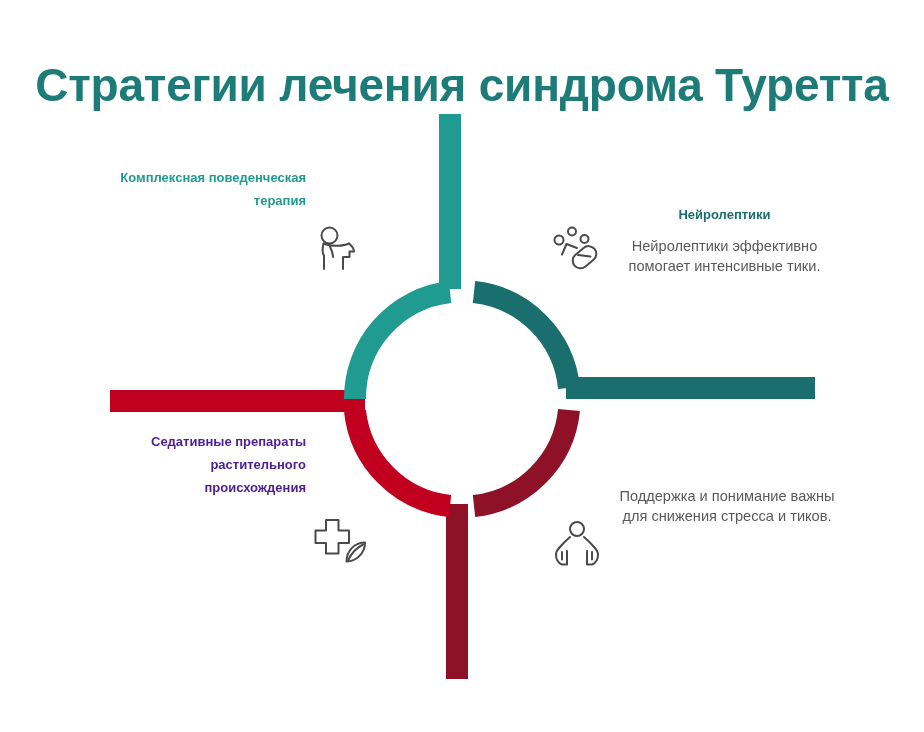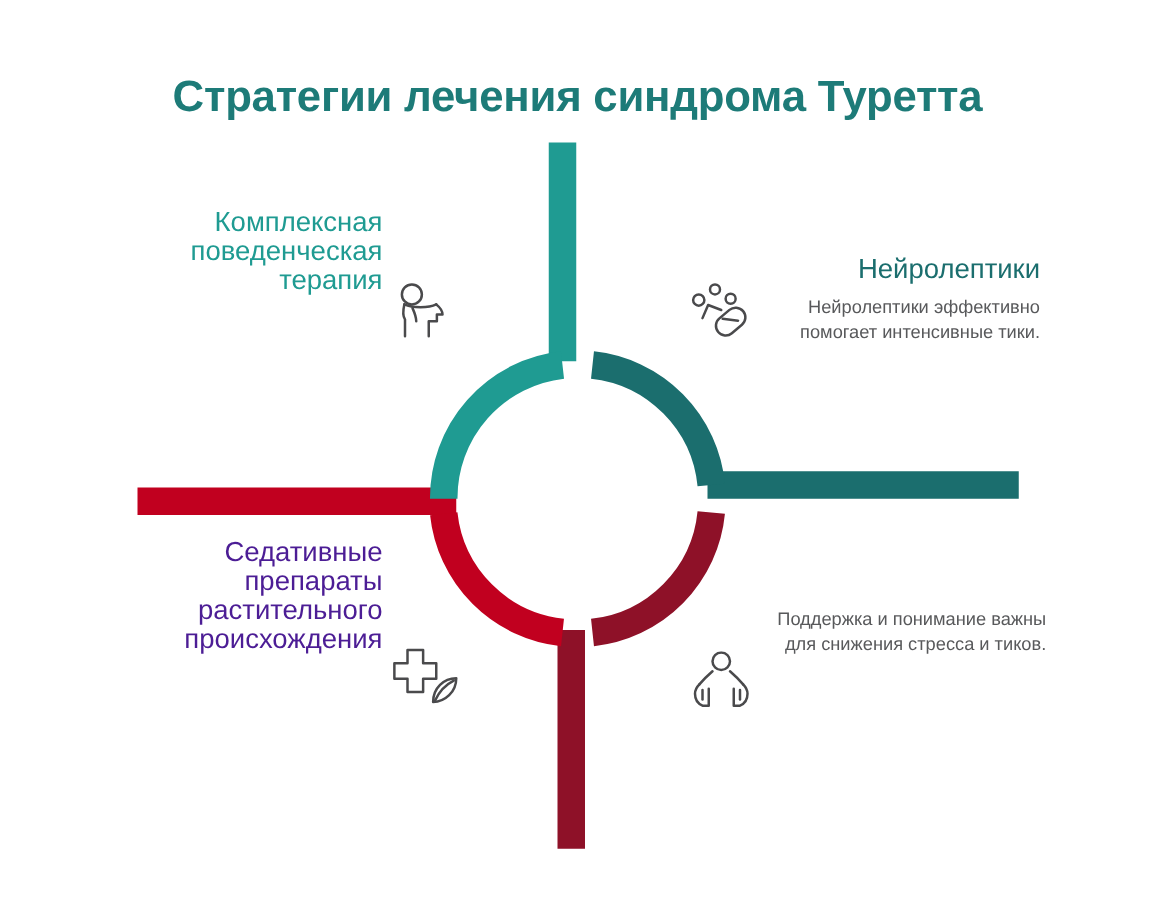--- a/index.html
+++ b/index.html
@@ -18,54 +18,54 @@
     overflow: hidden;
   }
 
   
   #title {
     position: absolute;
     left: 0;
     top: 58px;
     width: 924px;
     text-align: center;
-    font-size: 35px;
+    font-size: 46px;
     font-weight: bold;
     color: #1d7b78;
     letter-spacing: -0.2px;
   }
 
   
   #wheel {
     position: absolute;
     left: 94px;
     top: 104px;
     width: 736px;
     height: 590px;
   }
   #wheel svg { display: block; }
 
   
   .block {
     position: absolute;
   }
   .heading {
-    font-weight: normal;
-    font-size: 22px;
+    font-weight: bold;
+    font-size: 13px;
     line-height: 23px;
     margin: 0 0 10px 0;
   }
   .body {
     font-size: 14.6px;
     line-height: 20px;
     color: #58595b;
     margin: 0;
   }
   .align-right { text-align: right; }
-  .align-left  { text-align: right; }
+  .align-left  { text-align: center; }
 
   .teal-light { color: #1f9b92; }
   .teal-dark  { color: #1b6e6e; }
   .red-bright { color: #4c1d95; }
   .red-dark   { color: #8e1128; }
 
   
   #block-behavioral {
     left: 118px; top: 166px; width: 188px;
   }

